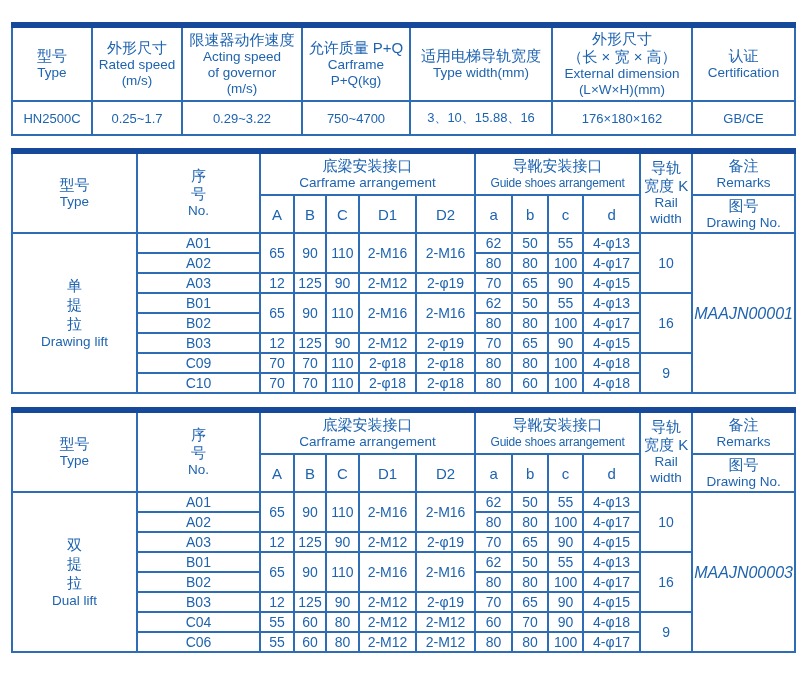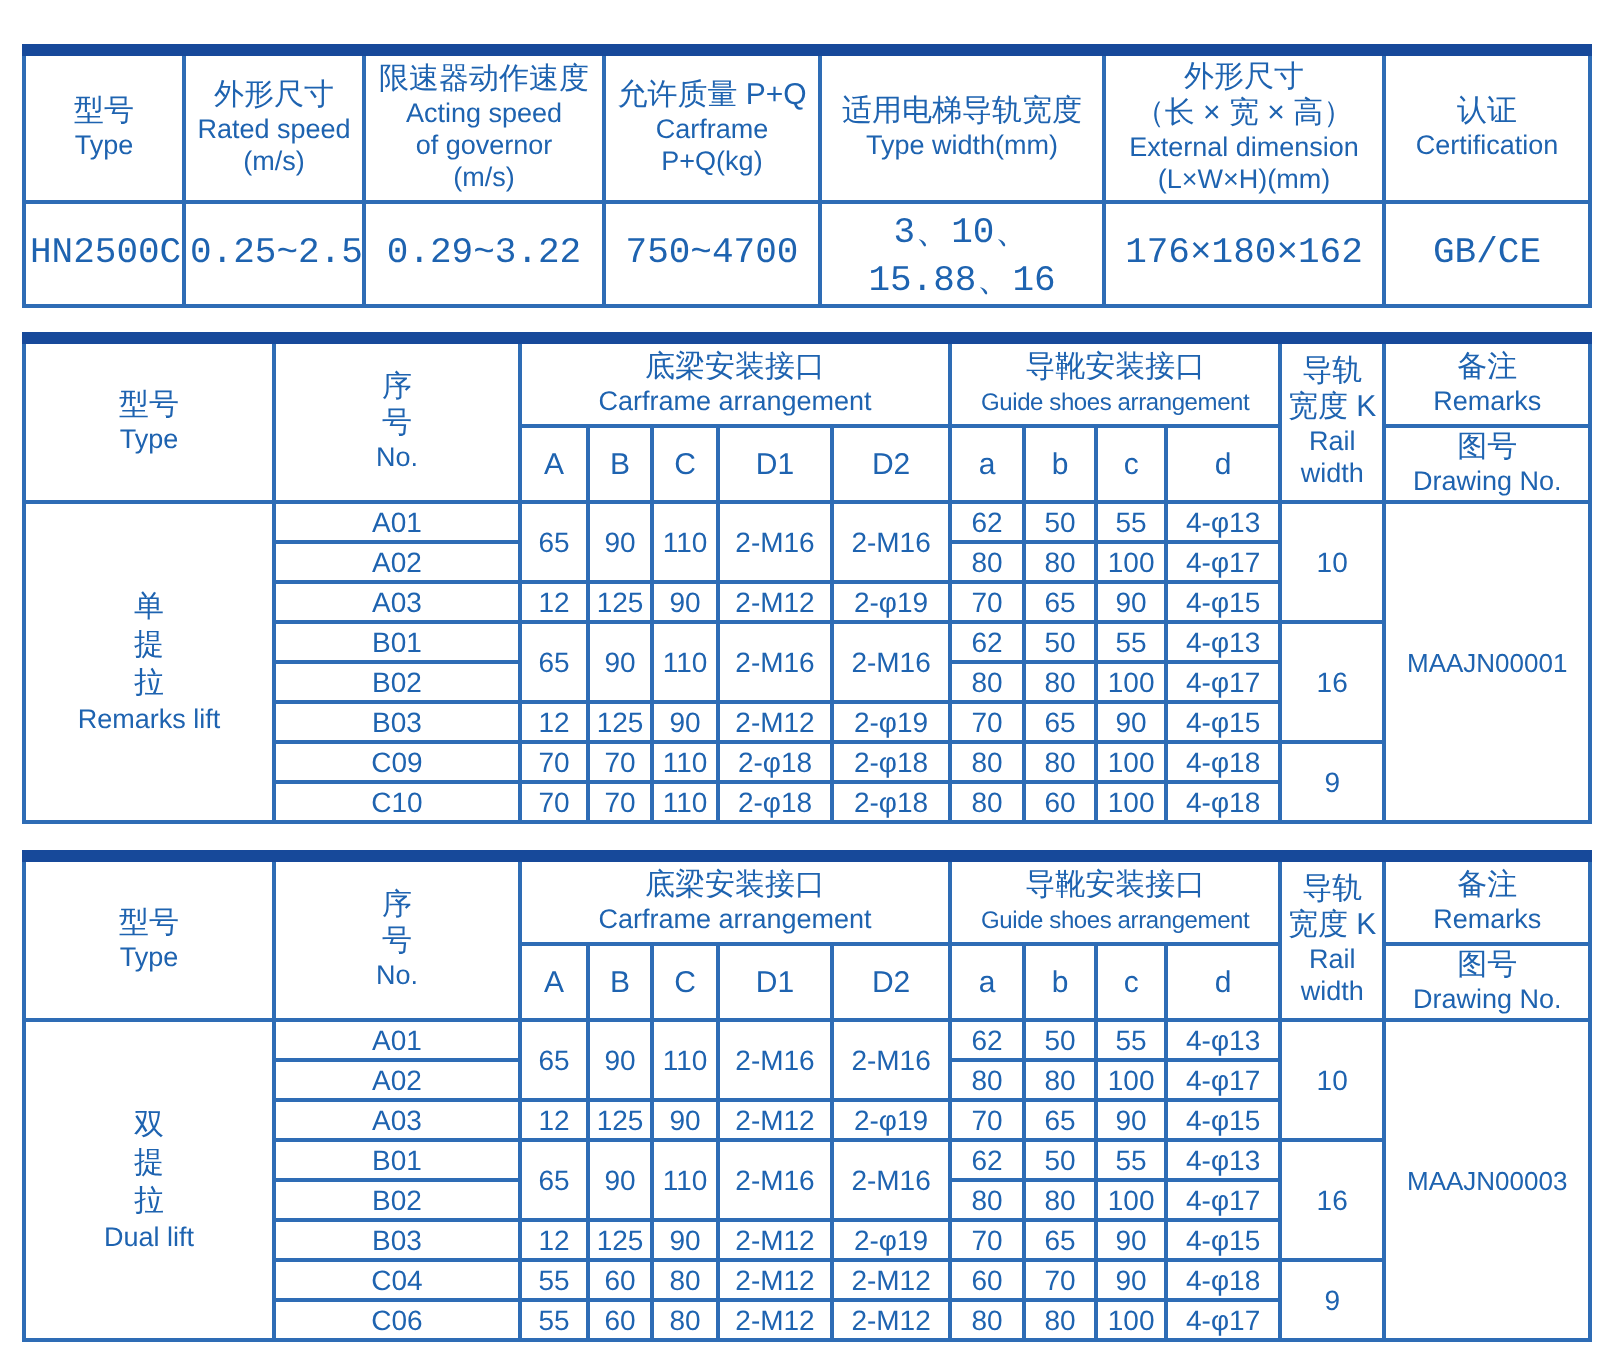--- a/index.html
+++ b/index.html
@@ -16,29 +16,29 @@
   th,td{
     border:2px solid #2e6cb5;text-align:center;vertical-align:middle;
     padding:1px 2px;font-weight:normal;overflow:hidden;color:#1e63b0;
   }
   .zh{display:block;font-size:15px;line-height:18px;white-space:pre-line;}
   .en{display:block;font-size:13.5px;line-height:16px;white-space:pre-line;}
   .en-small{font-size:12px;letter-spacing:-0.2px;}
   
   .spec{margin-bottom:12px;}
   .spec thead th{height:70px;}
-  .spec tbody td{height:30px;font-size:18px;font-family:Liberation Mono, monospace;}
+  .spec tbody td{height:30px;font-size:13px;}
   
   .lift{margin-bottom:13px;}
   .lift thead tr.r1 th{height:38px;}
   .lift thead tr.r2 th{height:34px;font-size:15px;}
   .lift tbody td{height:18px;font-size:14px;line-height:17px;padding:0 1px;}
   .lift td.type-cell .zh{font-size:15px;line-height:19px;}
   .lift td.type-cell .en{font-size:13.5px;line-height:17px;}
-  .lift td.drawing{font-size:13px;}
+  .lift td.drawing{font-size:16px;font-style:italic;}
 </style>
 </head>
 <body>
 
 <div class="page">
 
   <table class="spec">
     <colgroup>
       <col style="width:80px">
         <col style="width:90px">
@@ -82,21 +82,21 @@
         </th>
         <th>
           <span class="zh">认证</span>
           <span class="en">Certification</span>
         </th>
       </tr>
     </thead>
     <tbody>
       <tr>
         <td>HN2500C</td>
-        <td>0.25~2.5</td>
+        <td>0.25~1.7</td>
         <td>0.29~3.22</td>
         <td>750~4700</td>
         <td>3、10、15.88、16</td>
         <td>176×180×162</td>
         <td>GB/CE</td>
       </tr>
     </tbody>
   </table>
 
   <table class="lift">
@@ -160,21 +160,21 @@
           <span class="en">Drawing No.</span>
         </th>
       </tr>
     </thead>
     <tbody>
       <tr>
         <td class="type-cell" rowspan="8">
           <span class="zh">单
 提
 拉</span>
-          <span class="en">Remarks lift</span>
+          <span class="en">Drawing lift</span>
         </td>
         <td>A01</td>
         <td rowspan="2">65</td>
         <td rowspan="2">90</td>
         <td rowspan="2">110</td>
         <td rowspan="2">2-M16</td>
         <td rowspan="2">2-M16</td>
         <td>62</td>
         <td>50</td>
         <td>55</td>

